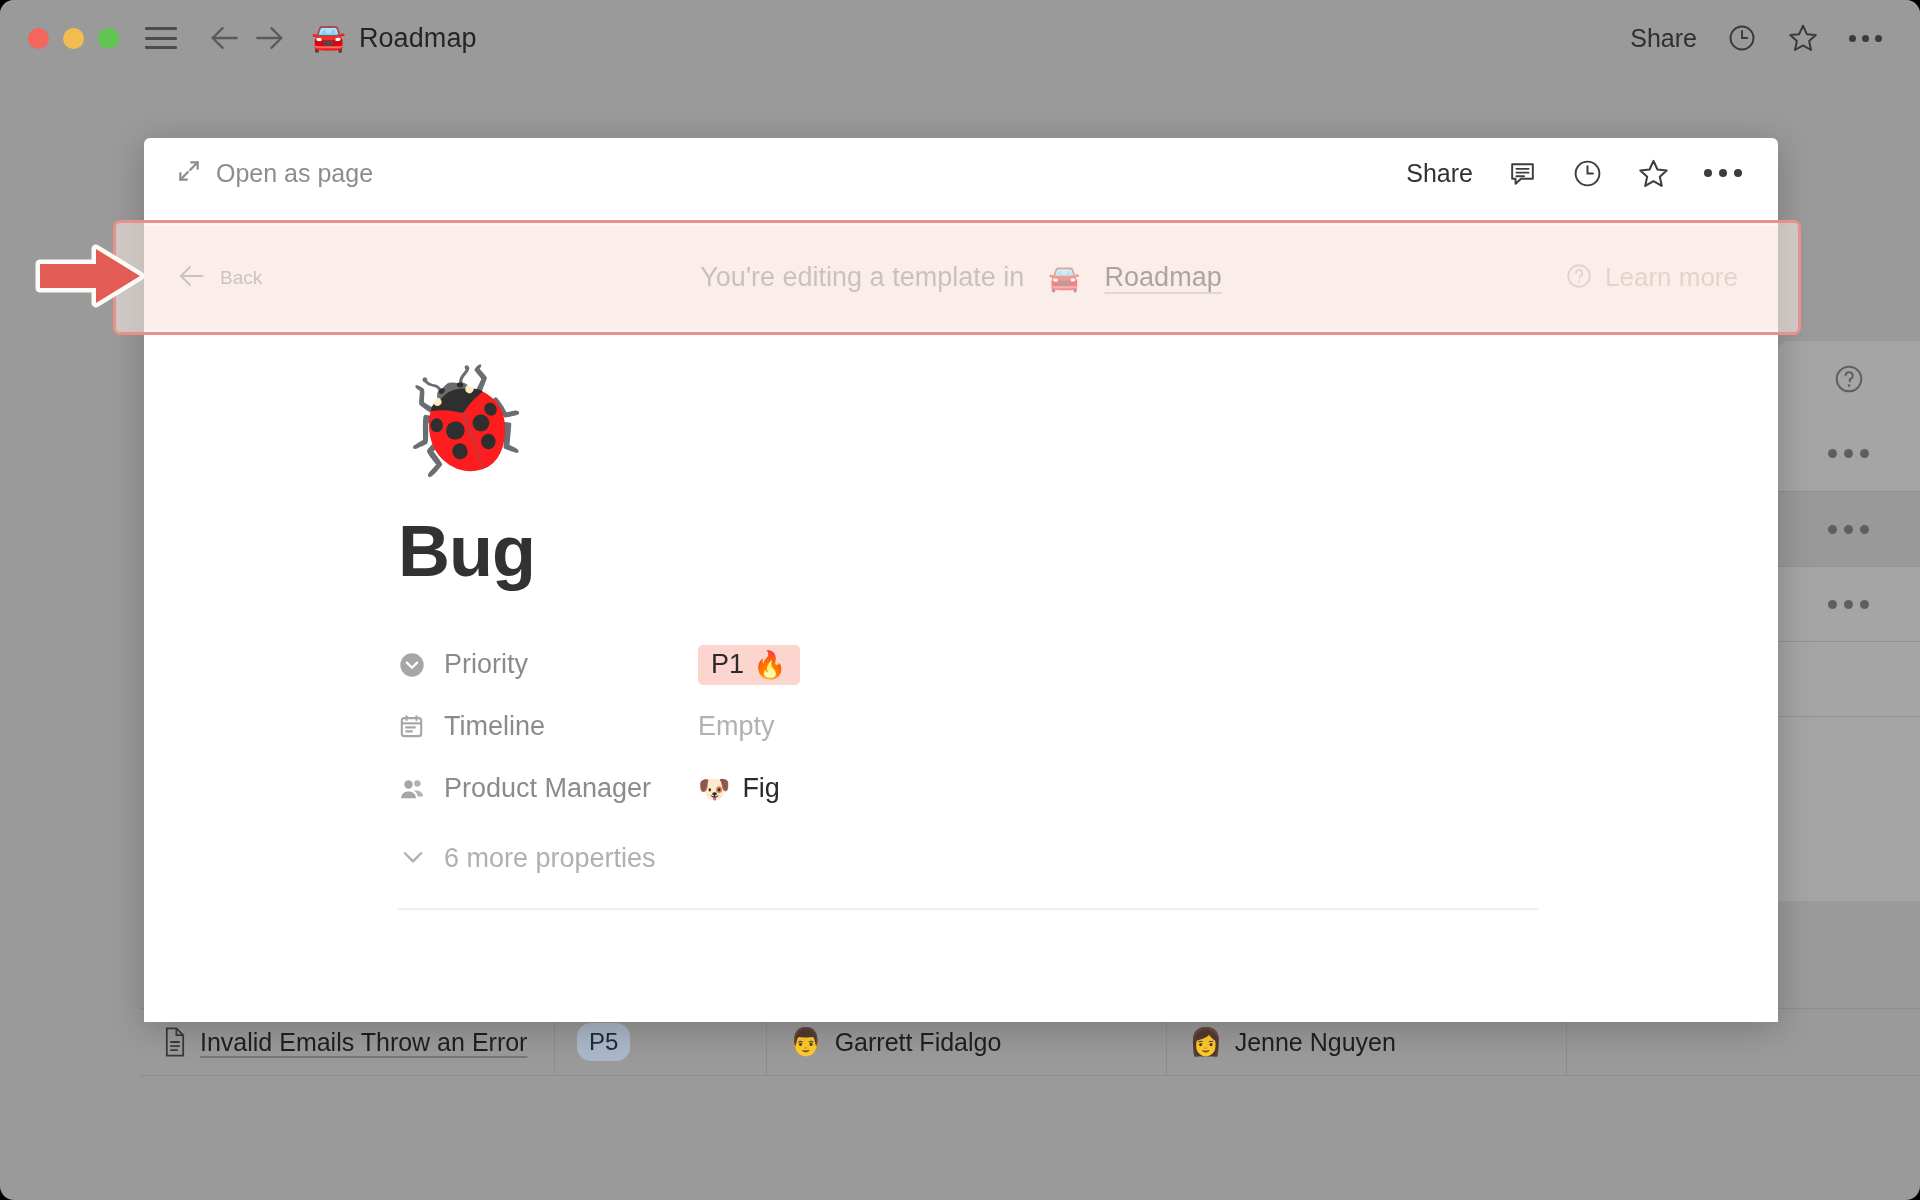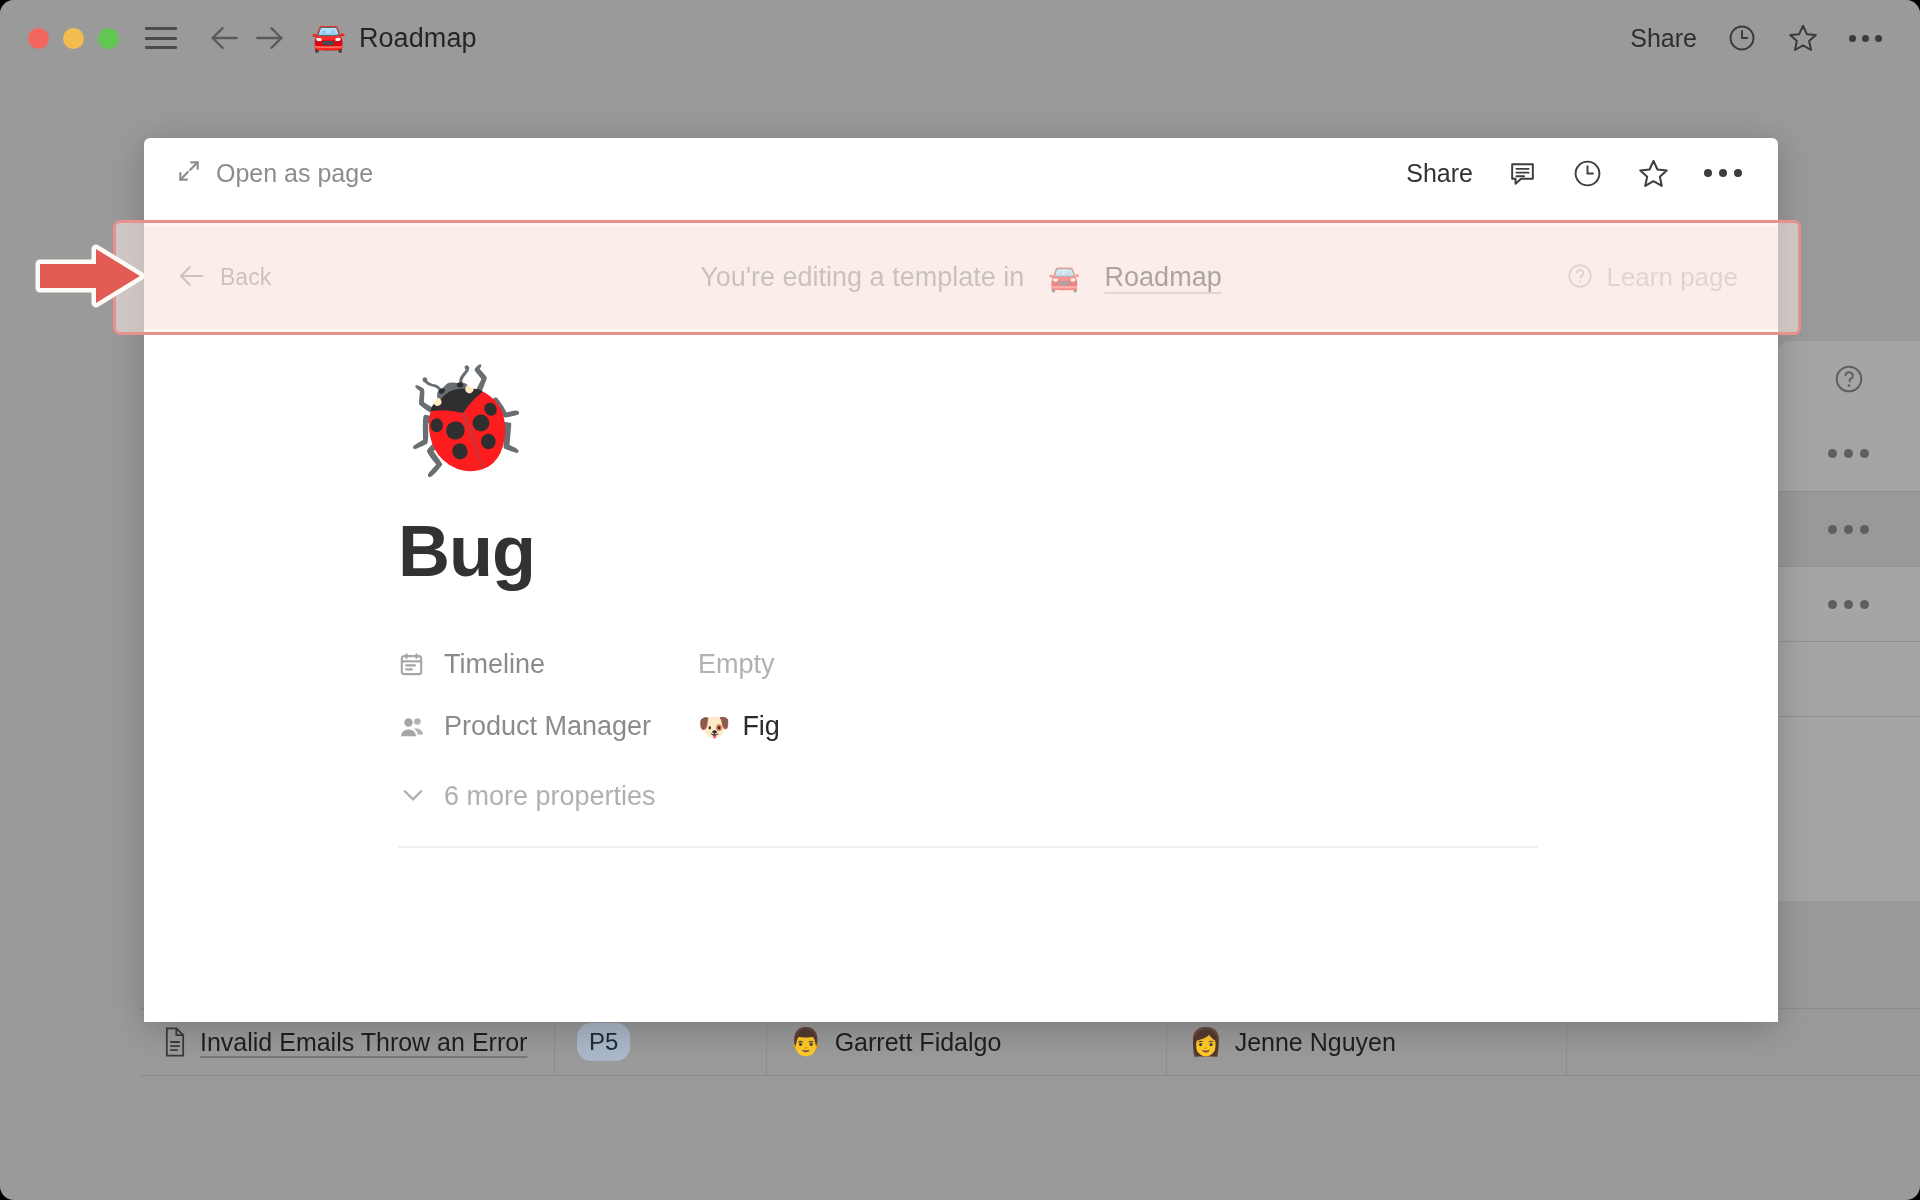--- a/index.html
+++ b/index.html
@@ -121,21 +121,21 @@
     pointer-events: none;
   }
   .banner {
     position: absolute; left: 144px; top: 226px;
     width: 1634px; height: 103px;
     background: #fbeeea;
     display: flex; align-items: center;
     padding: 0 40px 0 32px;
   }
   .bn-back { display: flex; align-items: center; gap: 14px; color: #8f8f8f; cursor: pointer; }
-  .bn-back .lbl { font-size: 23px; }
+  .bn-back .lbl { font-size: 19px; }
   .bn-center { position: absolute; left: 0; right: 0; display: flex; align-items: center;
                justify-content: center; gap: 24px; pointer-events: none; }
   .bn-msg { font-size: 27px; color: #8b8b8b; }
   .bn-emoji { font-size: 26px; line-height: 1; }
   .bn-db { font-size: 27px; color: #4a4a4a; text-decoration: underline;
            text-underline-offset: 6px; text-decoration-color: #bbb; cursor: pointer; }
   .bn-learn { margin-left: auto; display: flex; align-items: center; gap: 12px;
               color: #c7b1ab; cursor: pointer; }
   .bn-learn .lbl { font-size: 26px; }
 
@@ -328,20 +328,35 @@
       </div>
     </div>
   </div>
 
   <div class="modal-body">
     <div class="page-emoji">🐞</div>
     <div class="page-title">Bug</div>
 
     <div class="props">
 
+      <div class="prop-row">
+        <span class="prop-icon">
+          <svg width="28" height="28" viewBox="0 0 24 24">
+              <circle cx="12" cy="12" r="10" fill="#a6a6a6"></circle>
+            <polyline points="7.6,10 12,14.4 16.4,10" fill="none" stroke="#ffffff" stroke-width="2" stroke-linecap="round" stroke-linejoin="round"></polyline>
+            </svg>
+        </span>
+        <span class="prop-label">Priority</span>
+        <span class="prop-value">
+          <span class="chip-p1">
+            <span>P1</span>
+            <span>🔥</span>
+          </span>
+        </span>
+      </div>
 
       <div class="prop-row">
         <span class="prop-icon">
           <svg width="27" height="27" viewBox="0 0 24 24" fill="none" stroke="#a6a6a6" stroke-width="1.9">
             <rect x="3.4" y="4.6" width="17.2" height="16" rx="2.2"></rect>
             <line x1="3.4" y1="9.2" x2="20.6" y2="9.2"></line>
             <line x1="7.2" y1="12.8" x2="15" y2="12.8" stroke-linecap="round"></line>
             <line x1="7.2" y1="16.3" x2="12.4" y2="16.3" stroke-linecap="round"></line>
             <line x1="7.6" y1="3" x2="7.6" y2="6.2" stroke-linecap="round"></line>
             <line x1="16.4" y1="3" x2="16.4" y2="6.2" stroke-linecap="round"></line>
@@ -398,21 +413,21 @@
     </div>
 
     <div class="bn-learn">
       <span>
         <svg width="28" height="28" viewBox="0 0 24 24" fill="none" stroke="currentColor" stroke-width="1.6">
           <circle cx="12" cy="12" r="9.2"></circle>
           <path d="M9.4 9.3a2.7 2.7 0 1 1 3.2 2.9v1.4" stroke-linecap="round"></path>
           <circle cx="12" cy="16.8" r=".95" fill="currentColor" stroke="none"></circle>
           </svg>
       </span>
-      <span class="lbl">Learn page</span>
+      <span class="lbl">Learn more</span>
     </div>
   </div>
 
   <div class="banner-wrap"></div>
 
   <div class="red-arrow">
     <svg width="112" height="64" viewBox="0 0 112 64">
       <path d="M6 20 L62 20 L62 5 L106 32 L62 59 L62 44 L6 44 Z" fill="#e35b55" stroke="#fdfbf7" stroke-width="9" stroke-linejoin="round"></path>
       <path d="M6 20 L62 20 L62 5 L106 32 L62 59 L62 44 L6 44 Z" fill="#e35b55" stroke="none"></path>
     </svg>

